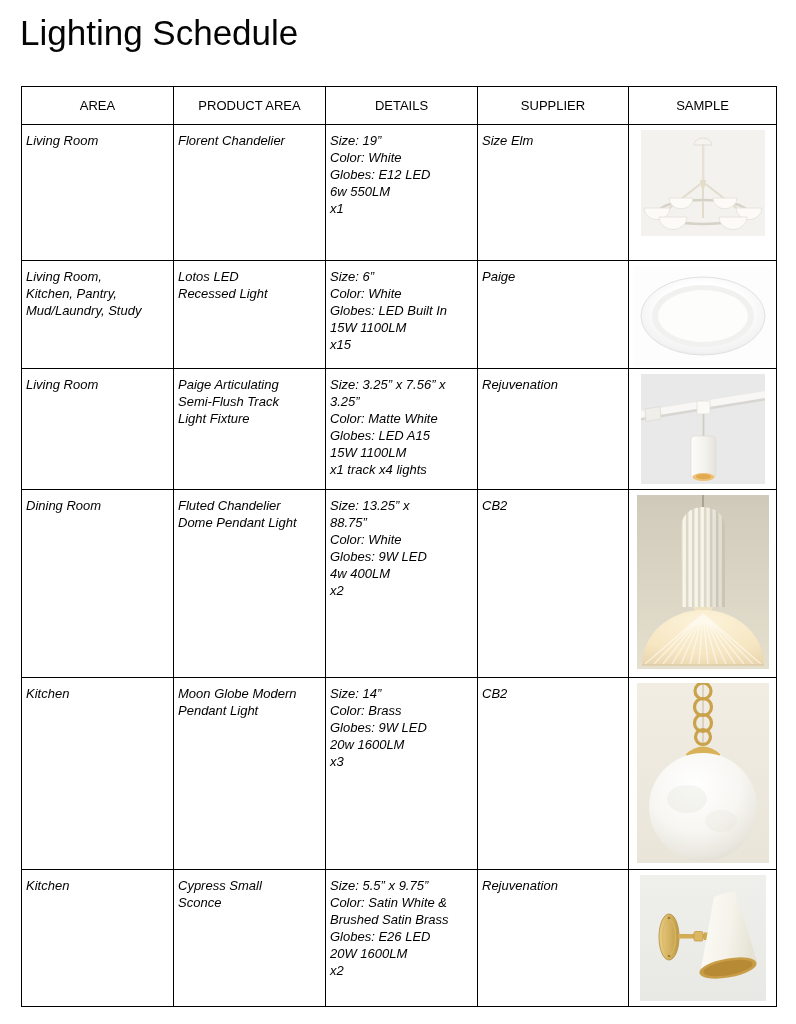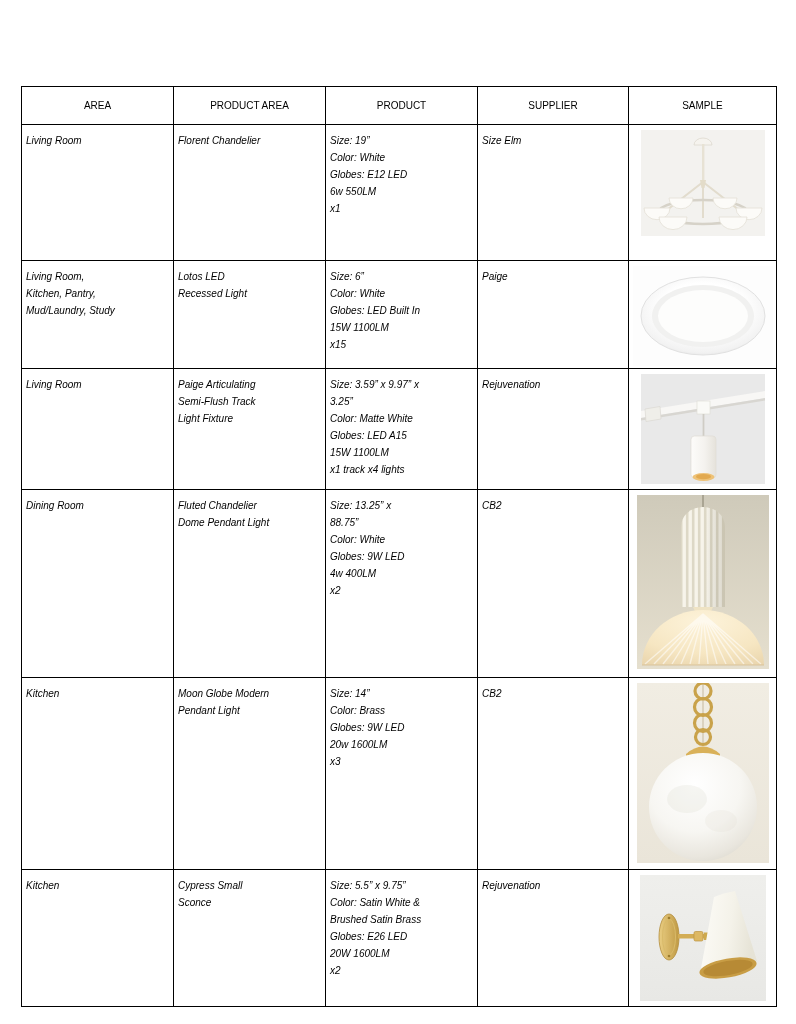--- a/index.html
+++ b/index.html
@@ -1,49 +1,50 @@
 <!DOCTYPE html>
 <html><head>
 <meta charset="utf-8">
 <style>
   html,body{margin:0;padding:0;background:#ffffff;}
   body{font-family:"Liberation Sans","DejaVu Sans",sans-serif;color:#000;}
   .page{position:relative;width:796px;height:1024px;background:#fff;overflow:hidden;}
   .title{position:absolute;left:20px;top:12px;font-size:35px;line-height:42px;font-weight:400;color:#050505;}
   table.sched{position:absolute;left:21px;top:86px;width:755px;border-collapse:collapse;table-layout:fixed;}
-  .sched th,.sched td{border:1.5px solid #000;font-size:10px;line-height:17px;font-weight:400;
+  .sched th,.sched td{border:1.5px solid #000;font-size:13px;line-height:17px;font-weight:400;
     vertical-align:top;padding:7px 4px 2px;overflow:hidden;}
   .sched th{vertical-align:middle;padding:2px;height:33px;}
   tr.r1{height:136px}tr.r2{height:106px}tr.r3{height:121px}
   tr.r4{height:188px}tr.r5{height:192px}tr.r6{height:137px}
   .mline{white-space:pre-line;font-style:italic;}
   td.sample{padding:5px 2px 2px;vertical-align:top;}
   .art{margin:0 auto;display:flex;align-items:center;justify-content:center;overflow:hidden;}
   .a1{width:124px;height:106px}.a2{width:140px;height:100px}.a3{width:124px;height:110px}
   .a4{width:132px;height:174px}.a5{width:132px;height:180px}.a6{width:126px;height:126px}
   .art svg{display:block;width:100%;height:100%;}
 </style>
 </head>
 <body>
 
 <div class="page">
+  <div class="title">Lighting Schedule</div>
 
   <table class="sched">
     <colgroup>
       <col style="width:152px">
         <col style="width:152px">
         <col style="width:152px">
       <col style="width:151px">
         <col style="width:148px">
     </colgroup>
     <tbody>
         <tr>
       <th>AREA</th>
       <th>PRODUCT AREA</th>
-      <th>PRODUCT</th>
+      <th>DETAILS</th>
       <th>SUPPLIER</th>
       <th>SAMPLE</th>
     </tr>
 
     <tr class="r1">
       <td class="mline">Living Room</td>
       <td class="mline">Florent Chandelier</td>
       <td class="mline">Size: 19”
 Color: White
 Globes: E12 LED
@@ -99,21 +100,21 @@
           </svg>
         </div>
       </td>
     </tr>
 
     <tr class="r3">
       <td class="mline">Living Room</td>
       <td class="mline">Paige Articulating
 Semi-Flush Track
 Light Fixture</td>
-      <td class="mline">Size: 3.59” x 9.97” x
+      <td class="mline">Size: 3.25” x 7.56” x
 3.25”
 Color: Matte White
 Globes: LED A15
 15W 1100LM
 x1 track x4 lights</td>
       <td class="mline">Rejuvenation</td>
       <td class="sample">
         <div class="art a3" style="background: rgb(233, 233, 233);">
           <svg viewBox="0 0 124 110">
             <defs>

